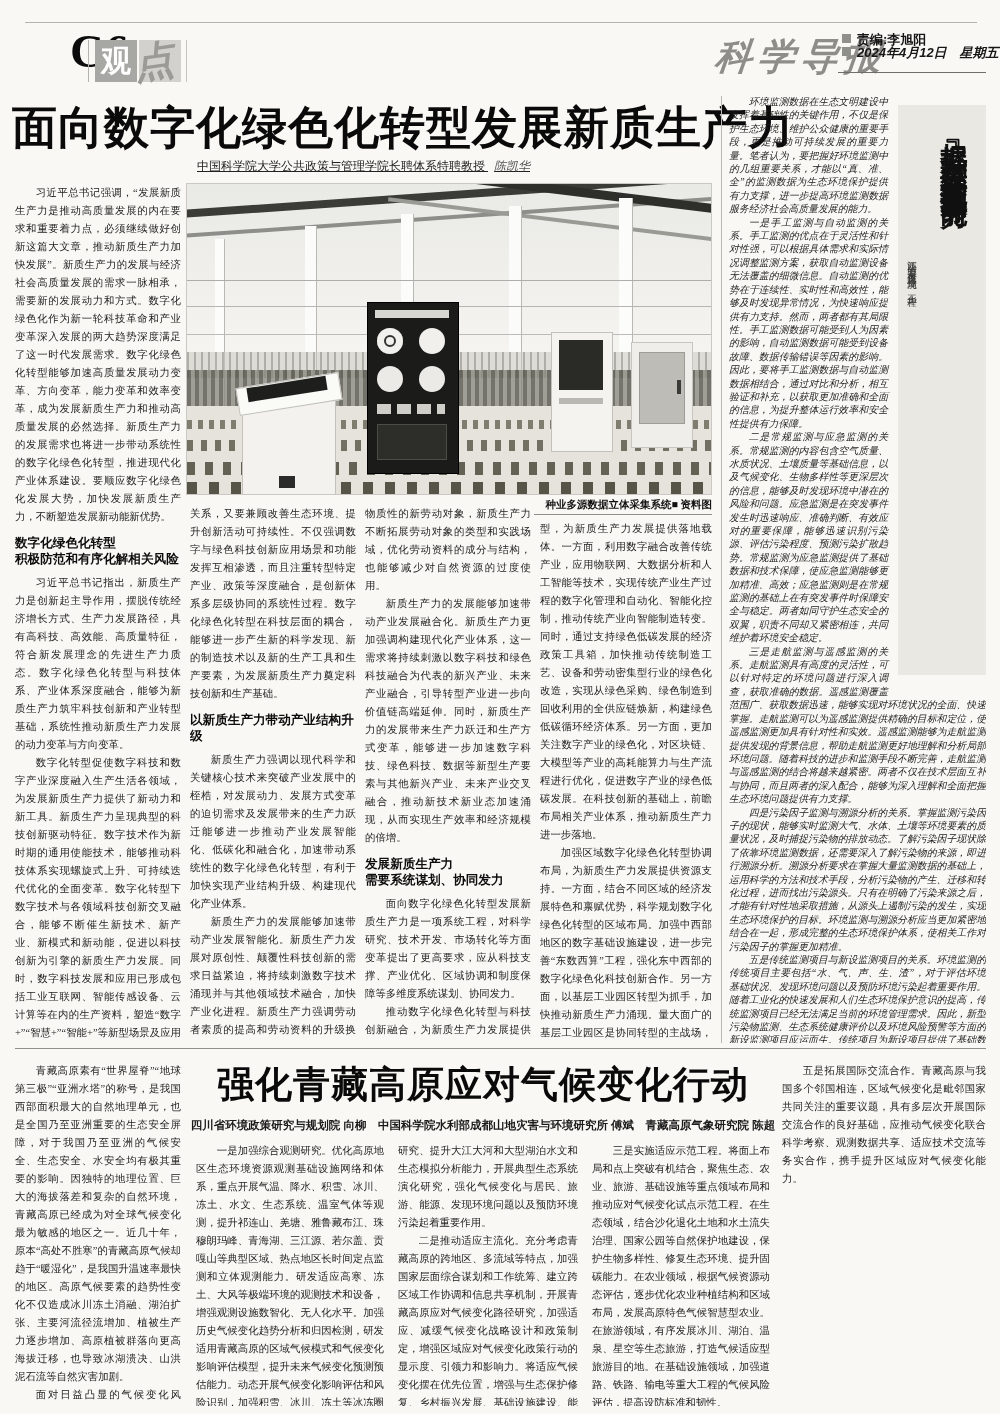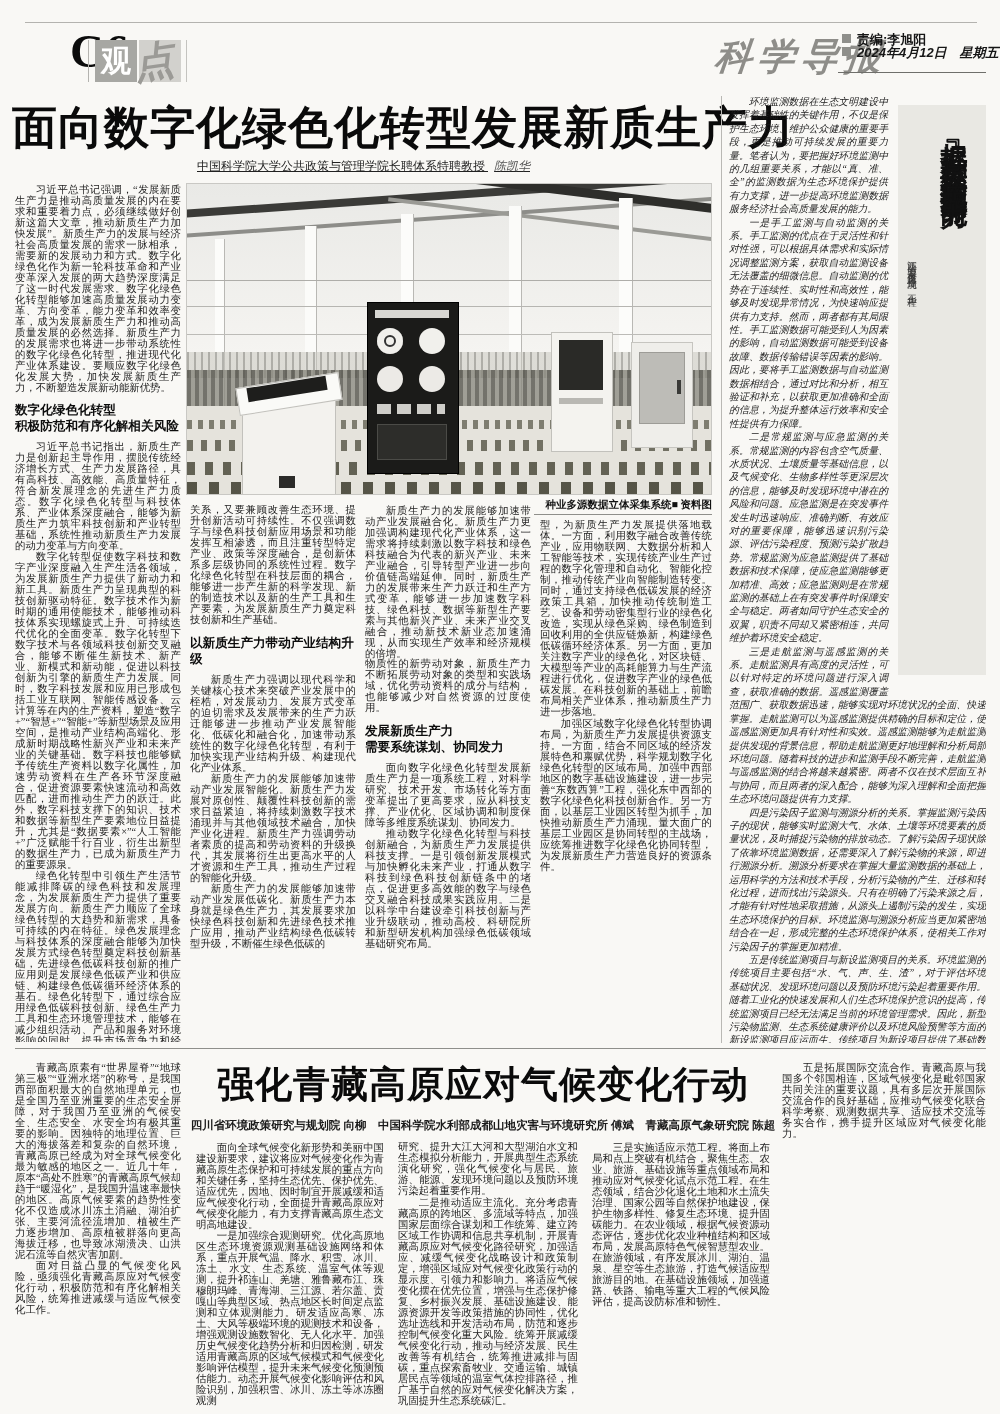--- a/index.html
+++ b/index.html
@@ -17,21 +17,21 @@
   .masthead{font-family:"Liberation Serif",serif;font-style:italic;font-weight:700;font-size:37px;color:#8e8d89;
         letter-spacing:6px;transform:skewX(-6deg);}
   .hdr-meta{font-family:"Liberation Sans",sans-serif;font-weight:700;font-size:13px;color:#161616;}
   .hdr-sq{display:inline-block;width:9px;height:9px;background:#8f8f8b;margin-right:6px;vertical-align:1px;}
   
   .headline{font-family:"Liberation Sans","DejaVu Sans",sans-serif;font-weight:900;font-size:45px;color:#0a0a0a;
         letter-spacing:1px;text-align:center;white-space:nowrap;}
   .byline-c{font-size:12px;text-align:center;color:#222;text-decoration:underline;}
   .byline-c .bn{color:#555;font-style:italic;margin-left:6px;}
   .col{position:absolute;overflow:hidden;}
-  .para{margin:0;text-align:justify;text-indent:2em;font-size:10.4px;line-height:11px;color:#1d1d1d;}
+  .para{margin:0;text-align:justify;text-indent:2em;font-size:10.4px;line-height:18px;color:#1d1d1d;}
   .para.f{text-indent:0;font-family:Liberation Mono, monospace;}
   .subhead{font-family:"Liberation Sans",sans-serif;font-weight:700;font-size:12.6px;line-height:16px;
         color:#0d0d0d;margin:9px 0 7px;white-space:pre-line;}
   
   .photo{position:absolute;left:186px;top:183px;width:526px;height:312px;overflow:hidden;
         background:linear-gradient(#e9e9e6 0%,#f5f4f1 55%,#efeeea 100%);border:1px solid #c9c8c4;box-sizing:border-box;}
   .caption{position:absolute;left:186px;top:498px;width:526px;text-align:right;font-weight:700;font-size:10.5px;color:#111;}
   
   .sidebar{position:absolute;left:729px;top:95px;width:257px;height:948px;overflow:hidden;}
   .vstrip{float:right;width:88px;height:570px;margin:10px 0 12px 10px;background:#e9e8e3;position:relative;}
@@ -134,22 +134,22 @@
       <p class="para">绿色化转型中引领生产生活节能减排降碳的绿色科技和发展理念，为发展新质生产力提供了重要发展方向。新质生产力顺应了全球绿色转型的大趋势和新需求，具备可持续的内在特征。绿色发展理念与科技体系的深度融合能够为加快发展方式绿色转型奠定科技创新基础，先进绿色低碳科技创新的推广应用则是发展绿色低碳产业和供应链、构建绿色低碳循环经济体系的基石。绿色化转型下，通过综合应用绿色低碳科技创新、绿色生产力工具和生态环境管理技术，能够在减少组织活动、产品和服务对环境影响的同时，提升市场竞争力和经济收益，从而实现生产力发展与经济社会可持续发展，最终推动新质生产力的持续涌现。</p>
     </div>
   <div class="col" style="left:190px;top:505px;width:166px;height:537px;">
       <p class="para f">关系，又要兼顾改善生态环境、提升创新活动可持续性。不仅强调数字与绿色科技创新应用场景和功能发挥互相渗透，而且注重转型特定产业、政策等深度融合，是创新体系多层级协同的系统性过程。数字化绿色化转型在科技层面的耦合，能够进一步产生新的科学发现、新的制造技术以及新的生产工具和生产要素，为发展新质生产力奠定科技创新和生产基础。</p>
       <h3 class="subhead">以新质生产力带动产业结构升级</h3>
       <p class="para">新质生产力强调以现代科学和关键核心技术来突破产业发展中的桎梏，对发展动力、发展方式变革的迫切需求及发展带来的生产力跃迁能够进一步推动产业发展智能化、低碳化和融合化，加速带动系统性的数字化绿色化转型，有利于加快实现产业结构升级、构建现代化产业体系。</p>
       <p class="para">新质生产力的发展能够加速带动产业发展智能化。新质生产力发展对原创性、颠覆性科技创新的需求日益紧迫，将持续刺激数字技术涌现并与其他领域技术融合，加快产业化进程。新质生产力强调劳动者素质的提高和劳动资料的升级换代，其发展将衍生出更高水平的人才资源和生产工具，推动生产过程的智能化升级。</p>
       <p class="para">新质生产力的发展能够加速带动产业发展低碳化。新质生产力本身就是绿色生产力，其发展要求加快绿色科技创新和先进绿色技术推广应用，推动产业结构绿色低碳转型升级，不断催生绿色低碳的</p>
     </div>
   <div class="col" style="left:365px;top:505px;width:166px;height:537px;">
+      <p class="para f">物质性的新劳动对象，新质生产力不断拓展劳动对象的类型和实践场域，优化劳动资料的成分与结构，也能够减少对自然资源的过度使用。</p>
       <p class="para">新质生产力的发展能够加速带动产业发展融合化。新质生产力更加强调构建现代化产业体系，这一需求将持续刺激以数字科技和绿色科技融合为代表的新兴产业、未来产业融合，引导转型产业进一步向价值链高端延伸。同时，新质生产力的发展带来生产力跃迁和生产方式变革，能够进一步加速数字科技、绿色科技、数据等新型生产要素与其他新兴产业、未来产业交叉融合，推动新技术新业态加速涌现，从而实现生产效率和经济规模的倍增。</p>
-      <p class="para f">物质性的新劳动对象，新质生产力不断拓展劳动对象的类型和实践场域，优化劳动资料的成分与结构，也能够减少对自然资源的过度使用。</p>
       <h3 class="subhead">发展新质生产力
 需要系统谋划、协同发力</h3>
       <p class="para">面向数字化绿色化转型发展新质生产力是一项系统工程，对科学研究、技术开发、市场转化等方面变革提出了更高要求，应从科技支撑、产业优化、区域协调和制度保障等多维度系统谋划、协同发力。</p>
       <p class="para">推动数字化绿色化转型与科技创新融合，为新质生产力发展提供科技支撑。一是引领创新发展模式与加快孵化未来产业，打通从数字科技到绿色科技创新链条中的堵点，促进更多高效能的数字与绿色交叉融合科技成果实践应用。二是以科学中台建设牵引科技创新与产业升级联动，推动高校、科研院所和新型研发机构加强绿色低碳领域基础研究布局。</p>
     </div>
   <div class="col" style="left:540px;top:520px;width:172px;height:522px;">
       <p class="para f">型，为新质生产力发展提供落地载体。一方面，利用数字融合改善传统产业，应用物联网、大数据分析和人工智能等技术，实现传统产业生产过程的数字化管理和自动化、智能化控制，推动传统产业向智能制造转变。同时，通过支持绿色低碳发展的经济政策工具箱，加快推动传统制造工艺、设备和劳动密集型行业的绿色化改造，实现从绿色采购、绿色制造到回收利用的全供应链焕新，构建绿色低碳循环经济体系。另一方面，更加关注数字产业的绿色化，对区块链、大模型等产业的高耗能算力与生产流程进行优化，促进数字产业的绿色低碳发展。在科技创新的基础上，前瞻布局相关产业体系，推动新质生产力进一步落地。</p>
       <p class="para">加强区域数字化绿色化转型协调布局，为新质生产力发展提供资源支持。一方面，结合不同区域的经济发展特色和禀赋优势，科学规划数字化绿色化转型的区域布局。加强中西部地区的数字基础设施建设，进一步完善“东数西算”工程，强化东中西部的数字化绿色化科技创新合作。另一方面，以基层工业园区转型为抓手，加快推动新质生产力涌现。量大面广的基层工业园区是协同转型的主战场，应统筹推进数字化绿色化协同转型，为发展新质生产力营造良好的资源条件。</p>
     </div>
 
@@ -174,21 +174,20 @@
   <div class="rule" style="left:15px;top:1048px;width:971px;height:1px;background:#8f8f8b;"></div>
 
   <div class="abs byline2" style="left:186px;top:1118px;width:594px;">四川省环境政策研究与规划院 向柳　中国科学院水利部成都山地灾害与环境研究所 傅斌　青藏高原气象研究院 陈超</div>
   <div class="abs headline2" style="left:196px;top:1060px;width:574px;">强化青藏高原应对气候变化行动</div>
 
   <div class="col" style="left:15px;top:1062px;width:166px;height:344px;">
       <p class="para">青藏高原素有“世界屋脊”“地球第三极”“亚洲水塔”的称号，是我国西部面积最大的自然地理单元，也是全国乃至亚洲重要的生态安全屏障，对于我国乃至亚洲的气候安全、生态安全、水安全均有极其重要的影响。因独特的地理位置、巨大的海拔落差和复杂的自然环境，青藏高原已经成为对全球气候变化最为敏感的地区之一。近几十年，原本“高处不胜寒”的青藏高原气候却趋于“暖湿化”，是我国升温速率最快的地区。高原气候要素的趋势性变化不仅造成冰川冻土消融、湖泊扩张、主要河流径流增加、植被生产力逐步增加、高原植被群落向更高海拔迁移，也导致冰湖溃决、山洪泥石流等自然灾害加剧。</p>
       <p class="para">面对日益凸显的气候变化风险，亟须强化青藏高原应对气候变化行动，积极防范和有序化解相关风险，统筹推进减缓与适应气候变化工作。</p>
     </div>
   <div class="col" style="left:196px;top:1142px;width:188px;height:264px;">
-      <p class="para">面向全球气候变化新形势和美丽中国建设新要求，建议将应对气候变化作为青藏高原生态保护和可持续发展的重点方向和关键任务，坚持生态优先、保护优先、适应优先，因地、因时制宜开展减缓和适应气候变化行动，全面提升青藏高原应对气候变化能力，有力支撑青藏高原生态文明高地建设。</p>
       <p class="para">一是加强综合观测研究。优化高原地区生态环境资源观测基础设施网络和体系，重点开展气温、降水、积雪、冰川、冻土、水文、生态系统、温室气体等观测，提升祁连山、羌塘、雅鲁藏布江、珠穆朗玛峰、青海湖、三江源、若尔盖、贡嘎山等典型区域、热点地区长时间定点监测和立体观测能力。研发适应高寒、冻土、大风等极端环境的观测技术和设备，增强观测设施数智化、无人化水平。加强历史气候变化趋势分析和归因检测，研发适用青藏高原的区域气候模式和气候变化影响评估模型，提升未来气候变化预测预估能力。动态开展气候变化影响评估和风险识别，加强积雪、冰川、冻土等冰冻圈观测</p>
     </div>
   <div class="col" style="left:398px;top:1142px;width:180px;height:264px;">
       <p class="para f">研究、提升大江大河和大型湖泊水文和生态模拟分析能力，开展典型生态系统演化研究，强化气候变化与居民、旅游、能源、发现环境问题以及预防环境污染起着重要作用。</p>
       <p class="para">二是推动适应主流化。充分考虑青藏高原的跨地区、多流域等特点，加强国家层面综合谋划和工作统筹、建立跨区域工作协调和信息共享机制，开展青藏高原应对气候变化路径研究，加强适应、减缓气候变化战略设计和政策制定，增强区域应对气候变化政策行动的显示度、引领力和影响力。将适应气候变化摆在优先位置，增强与生态保护修复、乡村振兴发展、基础设施建设、能源资源开发等政策措施的协同性，优化选址选线和开发活动布局，防范和逐步控制气候变化重大风险。统筹开展减缓气候变化行动，推动与经济发展、民生改善等有机结合，统筹推进减排与固碳，重点探索畜牧业、交通运输、城镇居民点等领域的温室气体控排路径，推广基于自然的应对气候变化解决方案，巩固提升生态系统碳汇。</p>
     </div>
   <div class="col" style="left:592px;top:1142px;width:178px;height:264px;">
       <p class="para">三是实施适应示范工程。将面上布局和点上突破有机结合，聚焦生态、农业、旅游、基础设施等重点领域布局和推动应对气候变化试点示范工程。在生态领域，结合沙化退化土地和水土流失治理、国家公园等自然保护地建设，保护生物多样性、修复生态环境、提升固碳能力。在农业领域，根据气候资源动态评估，逐步优化农业种植结构和区域布局，发展高原特色气候智慧型农业。在旅游领域，有序发展冰川、湖泊、温泉、星空等生态旅游，打造气候适应型旅游目的地。在基础设施领域，加强道路、铁路、输电等重大工程的气候风险评估，提高设防标准和韧性。</p>
     </div>
   <div class="col" style="left:782px;top:1062px;width:204px;height:344px;">

